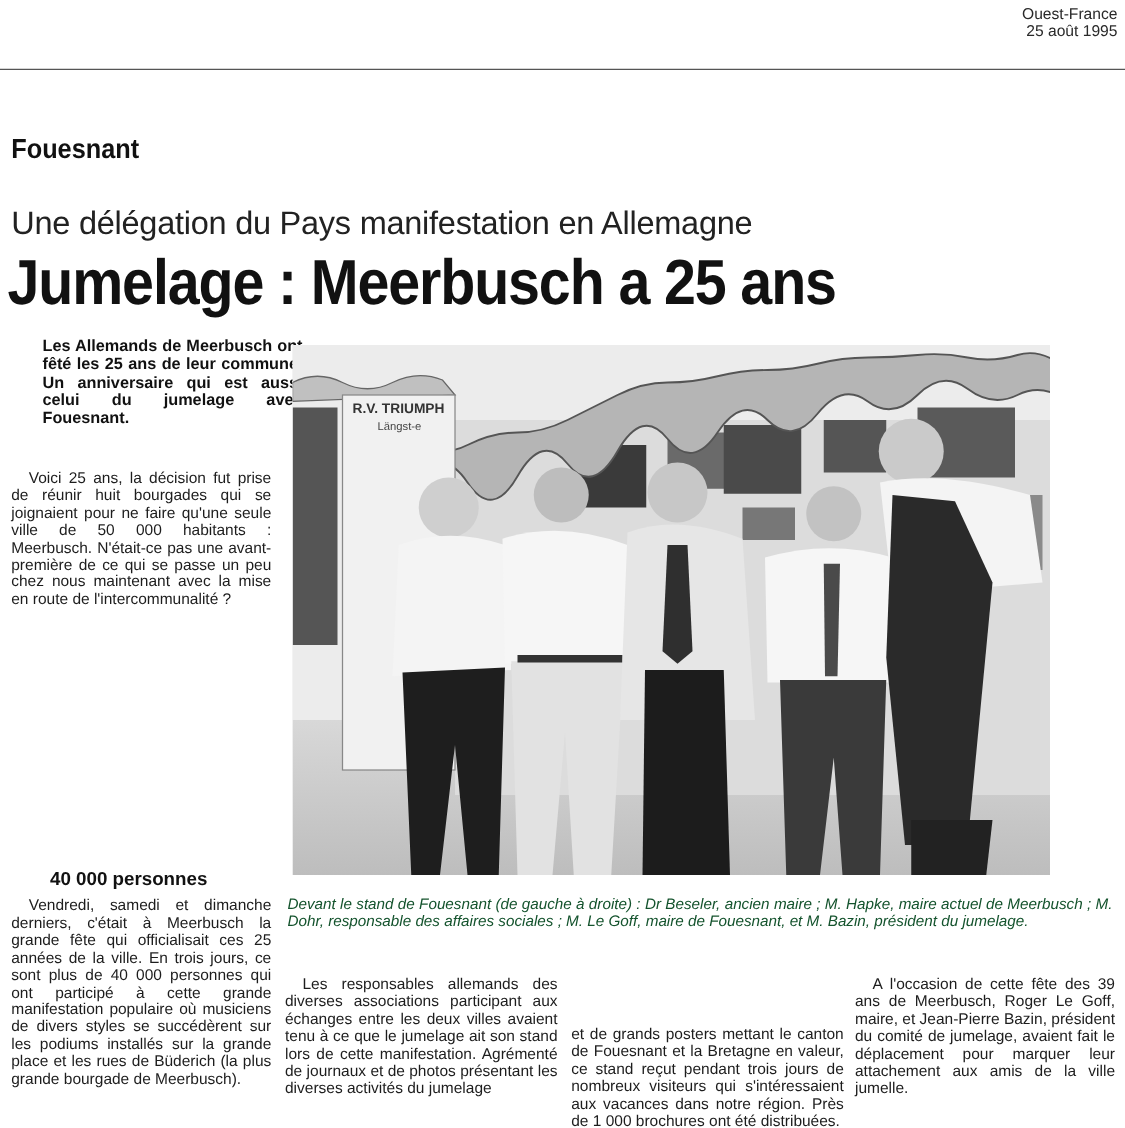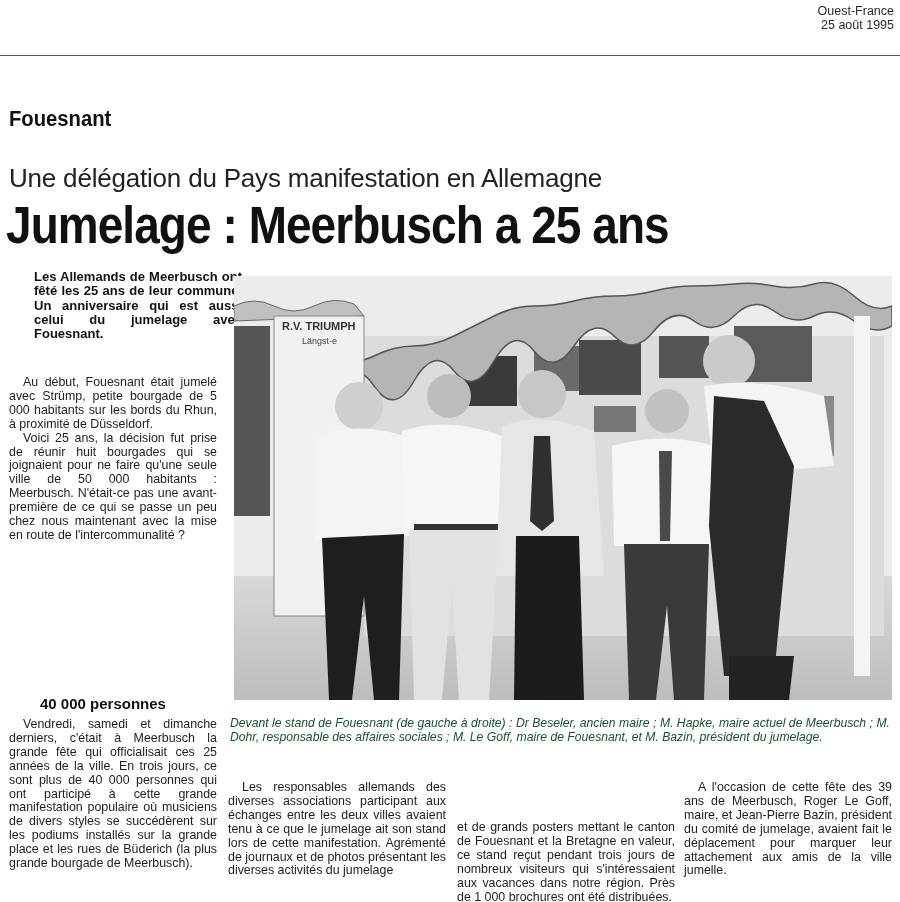--- a/index.html
+++ b/index.html
@@ -40,21 +40,21 @@
     text-align: justify; color: #1d1d1d; hyphens: auto;
   }
   .col p { margin: 0; text-indent: 14px; }
   .col1 { left: 9px; top: 376px; width: 208px; }
   .inter {
     position: absolute; left: 40px; top: 695px;
     font-weight: bold; font-size: 15px; color: #111;
   }
   .col1b { left: 9px; top: 718px; width: 208px; }
   .photo {
-    position: absolute; left: 234px; top: 276px; width: 658px; height: 424px;
+    position: absolute; left: 234px; top: 276px; width: 606px; height: 424px;
     background: #e9e9e9; overflow: hidden;
   }
   .caption {
     position: absolute; left: 230px; top: 716px; width: 660px;
     font-style: italic; font-size: 12.2px; line-height: 14px; color: #14532d;
     text-align: justify;
   }
   .col2 { left: 228px; top: 781px; width: 218px; }
   .col3 { left: 457px; top: 781px; width: 218px; margin-top: 40px; }
   .col4 { left: 684px; top: 781px; width: 208px; }
@@ -68,21 +68,20 @@
 </div>
 <div class="rule"></div>
 
 <div class="section">Fouesnant</div>
 <div class="kicker">Une délégation du Pays manifestation en Allemagne</div>
 <div class="headline">Jumelage : Meerbusch a 25 ans</div>
 
 <div class="chapo" lang="fr">Les Allemands de Meerbusch ont fêté les 25 ans de leur commune. Un anniversaire qui est aussi celui du jumelage avec Fouesnant.</div>
 
 <div class="col col1" lang="fr">
-  <p>Au début, Fouesnant était jumelé avec Strümp, petite bourgade de 5 000 habitants sur les bords du Rhun, à proximité de Düsseldorf.</p>
   <p>Voici 25 ans, la décision fut prise de réunir huit bourgades qui se joignaient pour ne faire qu'une seule ville de 50 000 habitants : Meerbusch. N'était-ce pas une avant-première de ce qui se passe un peu chez nous maintenant avec la mise en route de l'intercommunalité ?</p>
 </div>
 
 <div class="inter">40 000 personnes</div>
 
 <div class="col col1b" lang="fr">
   <p>Vendredi, samedi et dimanche derniers, c'était à Meerbusch la grande fête qui officialisait ces 25 années de la ville. En trois jours, ce sont plus de 40 000 personnes qui ont participé à cette grande manifestation populaire où musiciens de divers styles se succédèrent sur les podiums installés sur la grande place et les rues de Büderich (la plus grande bourgade de Meerbusch).</p>
 </div>
 
 <div class="photo">

